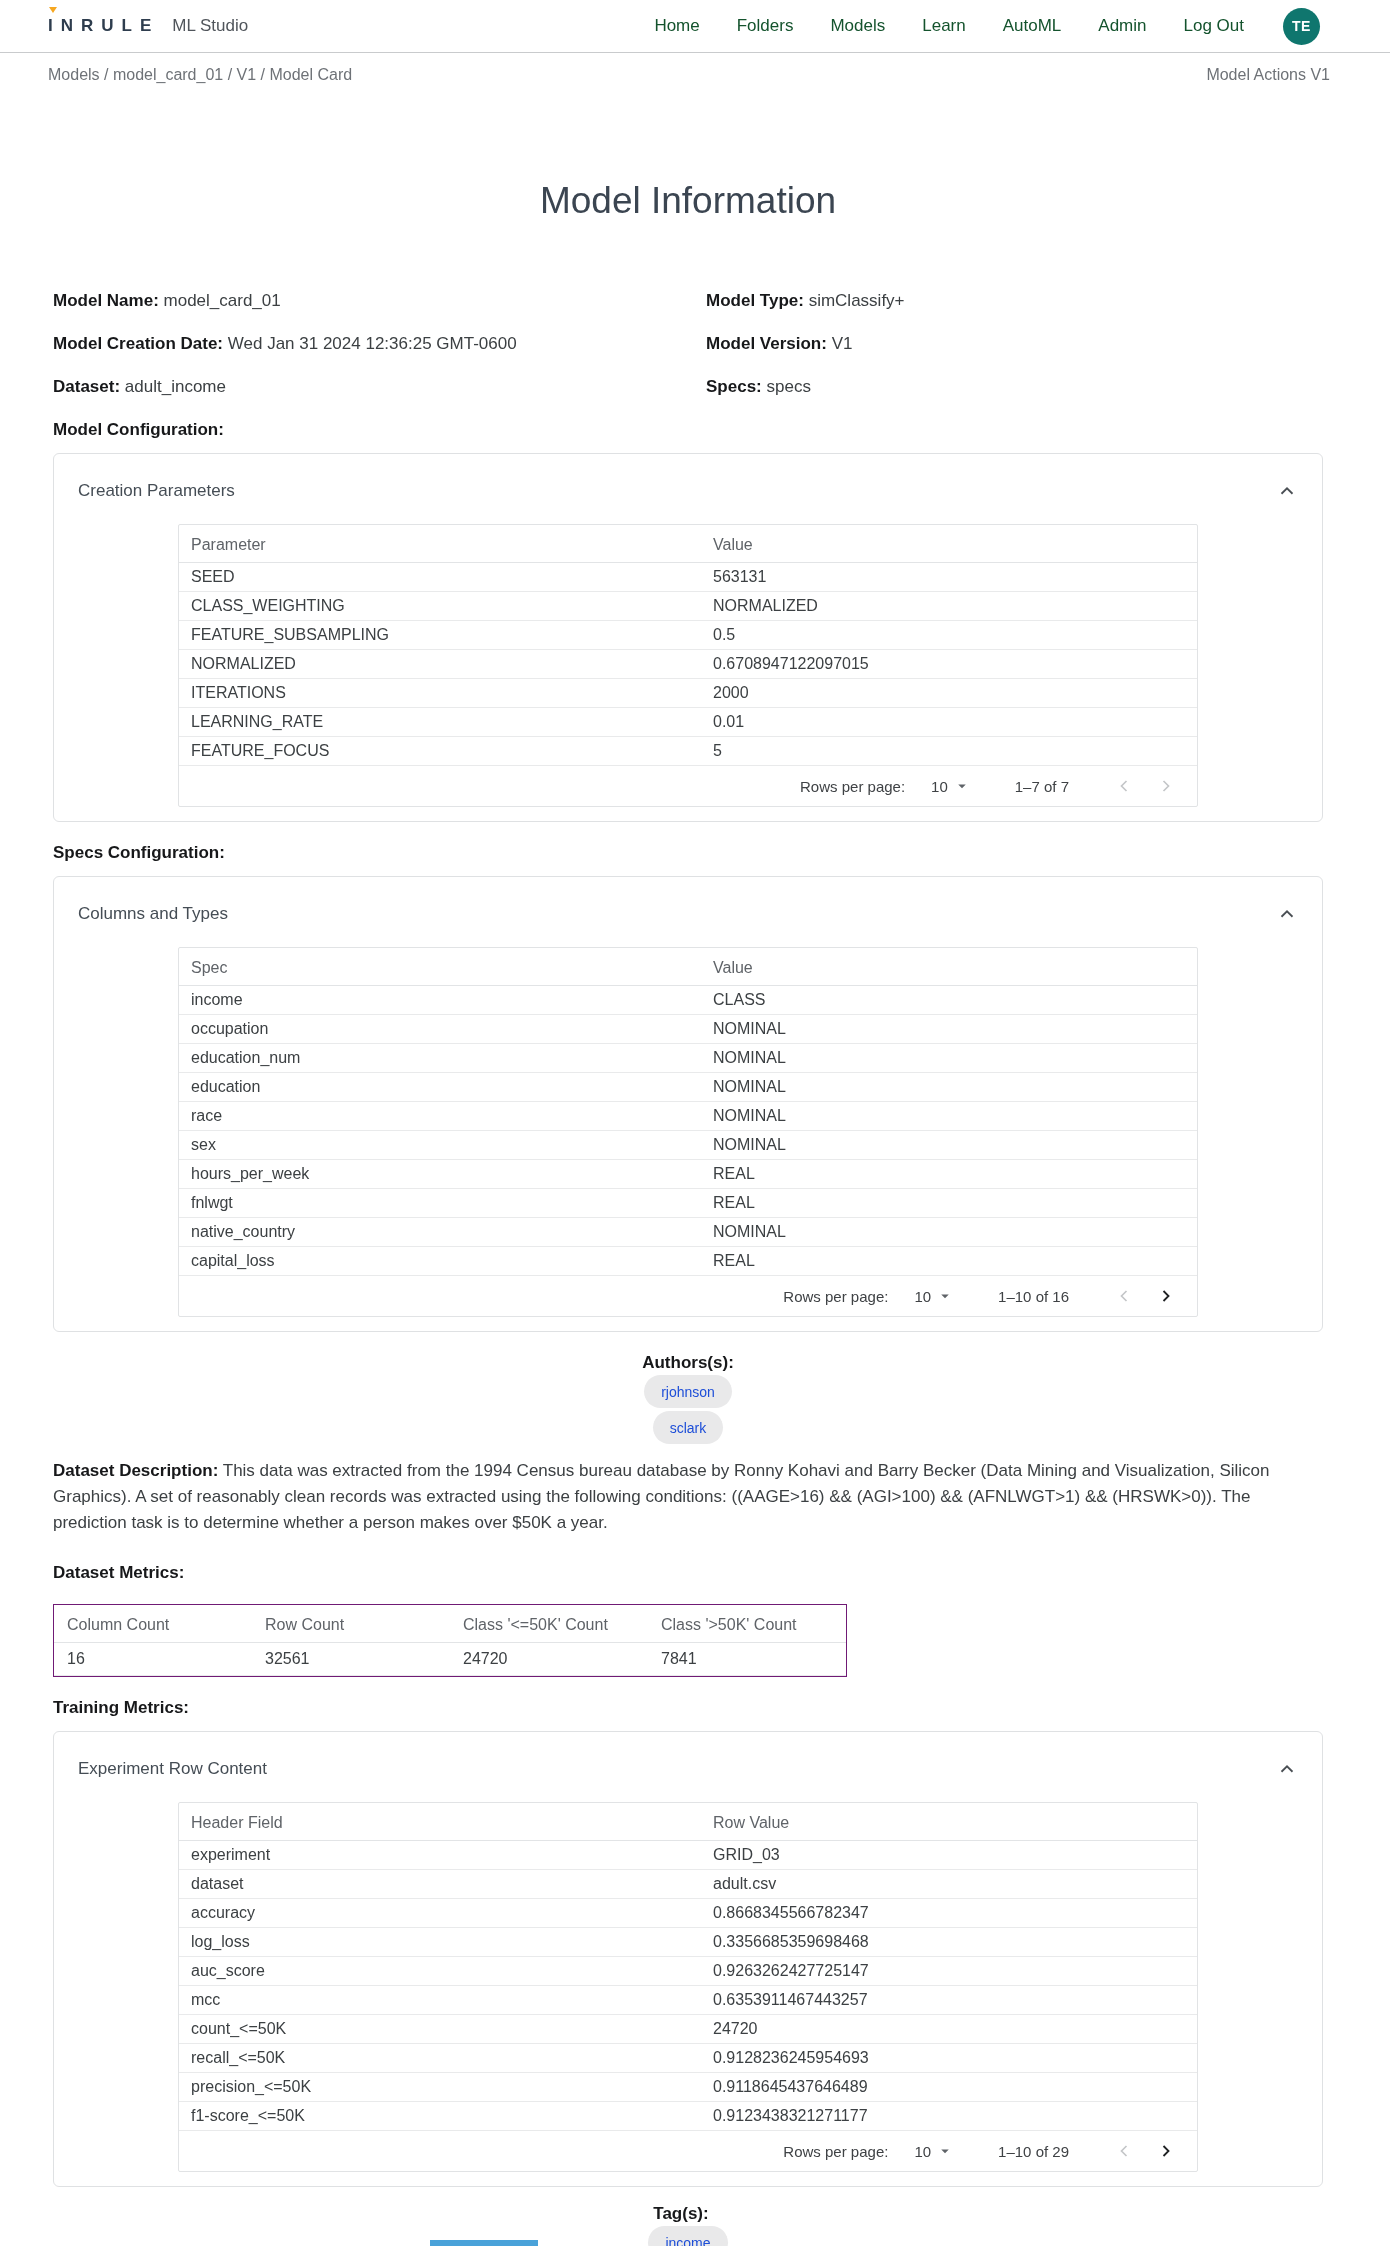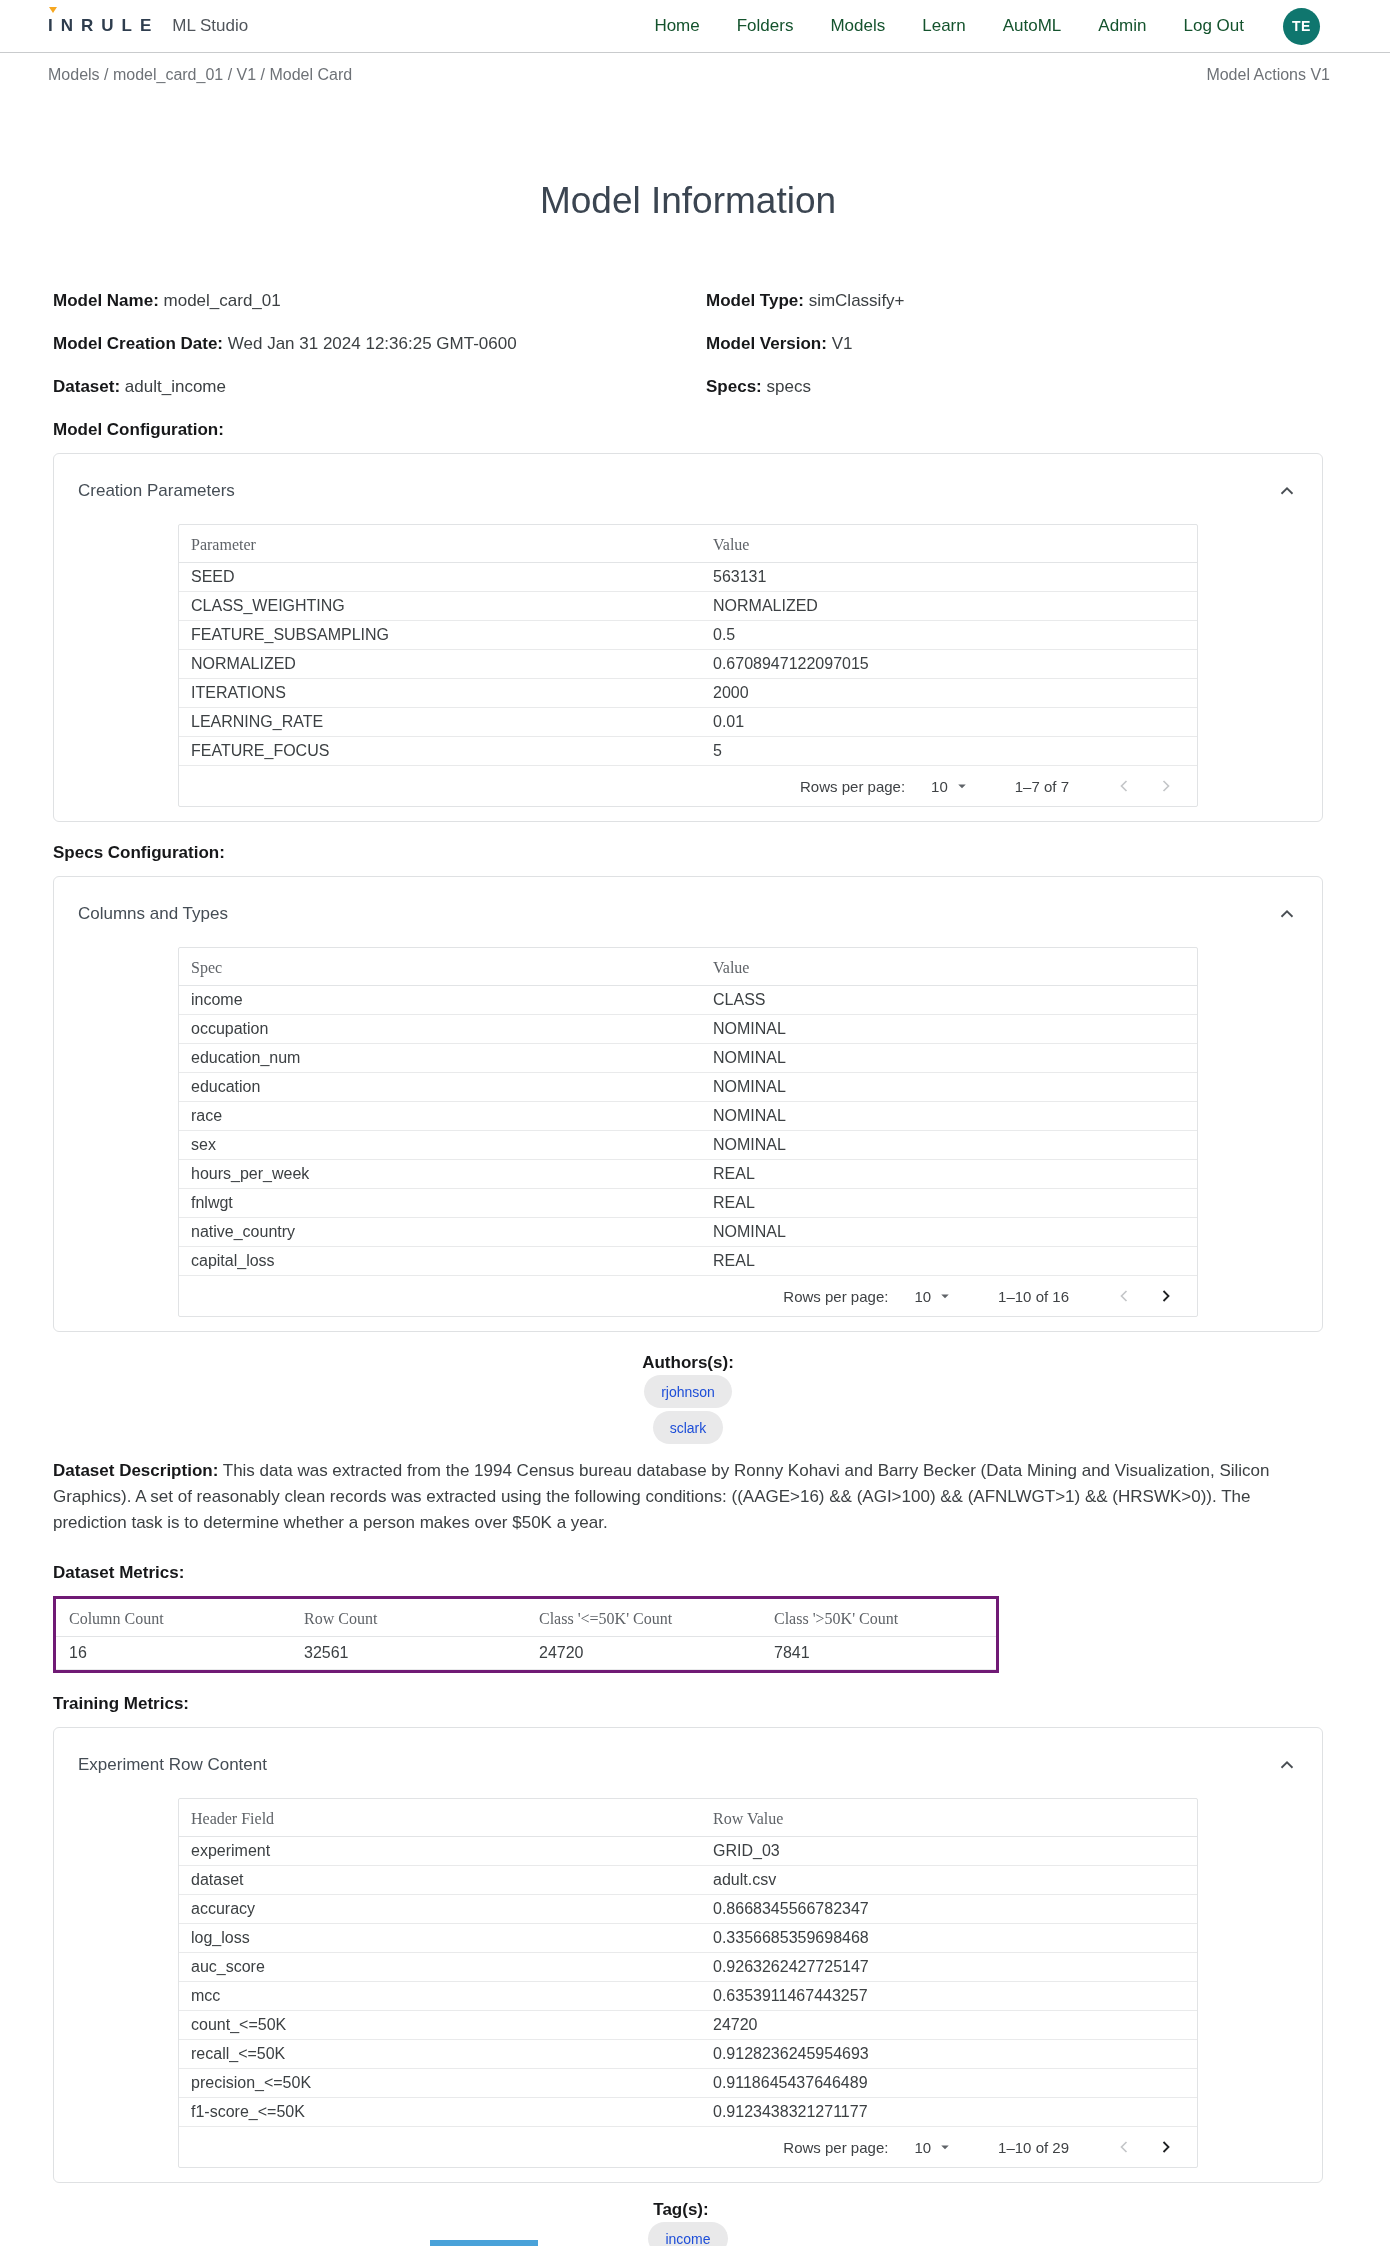--- a/index.html
+++ b/index.html
@@ -74,21 +74,20 @@
   .table-box {
     width: 1020px; margin: 22px auto 0;
     border: 1px solid #e1e3e5; border-radius: 2px;
   }
   table { border-collapse: collapse; width: 100%; table-layout: fixed; }
   th {
     text-align: left; font-weight: 400;
     font-size: 16px; color: #5f6368;
     padding: 10px 12px 8px; line-height: 19px;
     border-bottom: 1px solid #e2e4e6;
-    font-family: Liberation Serif, serif;
   }
   td {
     font-size: 16px; color: #3c4043;
     padding: 4px 12px; line-height: 20px;
     border-bottom: 1px solid #e9eaeb;
   }
   .col-main { width: 522px; }
   
   .pagination {
     display: flex; align-items: center; justify-content: flex-end;
@@ -111,21 +110,21 @@
     background: #e9e9ea; font-size: 14px; color: #1d4ed8;
   }
   
   .inline-para { font-size: 17px; line-height: 26px; color: #3c4043; }
   .desc-para { margin-top: 14px; }
   .model-desc { margin-top: 24px; }
   .lbl-specs { margin-top: 22px; }
   .lbl-metrics { margin-top: 28px; }
   .lbl-training { margin-top: 22px; }
   
-  .metrics-box { width: 946px; margin-top: 14px; border: 3px solid #701a75; }
+  .metrics-box { width: 794px; margin-top: 22px; border: 1px solid #701a75; }
   .metrics-box th { padding: 10px 12px 8px 13px; }
   .metrics-box td { padding: 6px 12px 6px 13px; }
   
   .tags-row { margin-top: 18px; }
   .tags-row .section-label { display: inline-block; margin-right: 14px; }
   
   .bottom-cutoff { position: absolute; left: 430px; top: 2240px; width: 108px; height: 8px; background: #4aa2d9; }
 </style>
 </head>
 <body>

